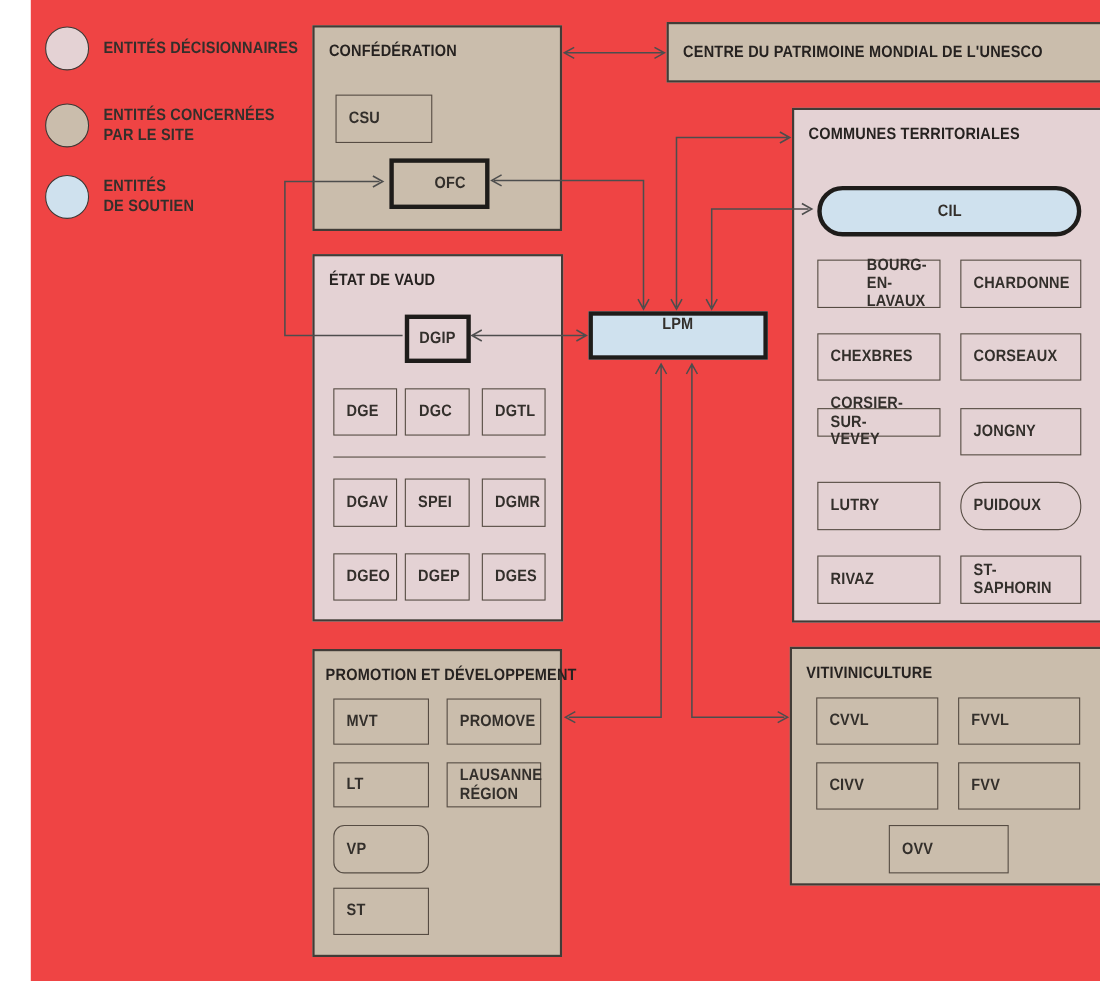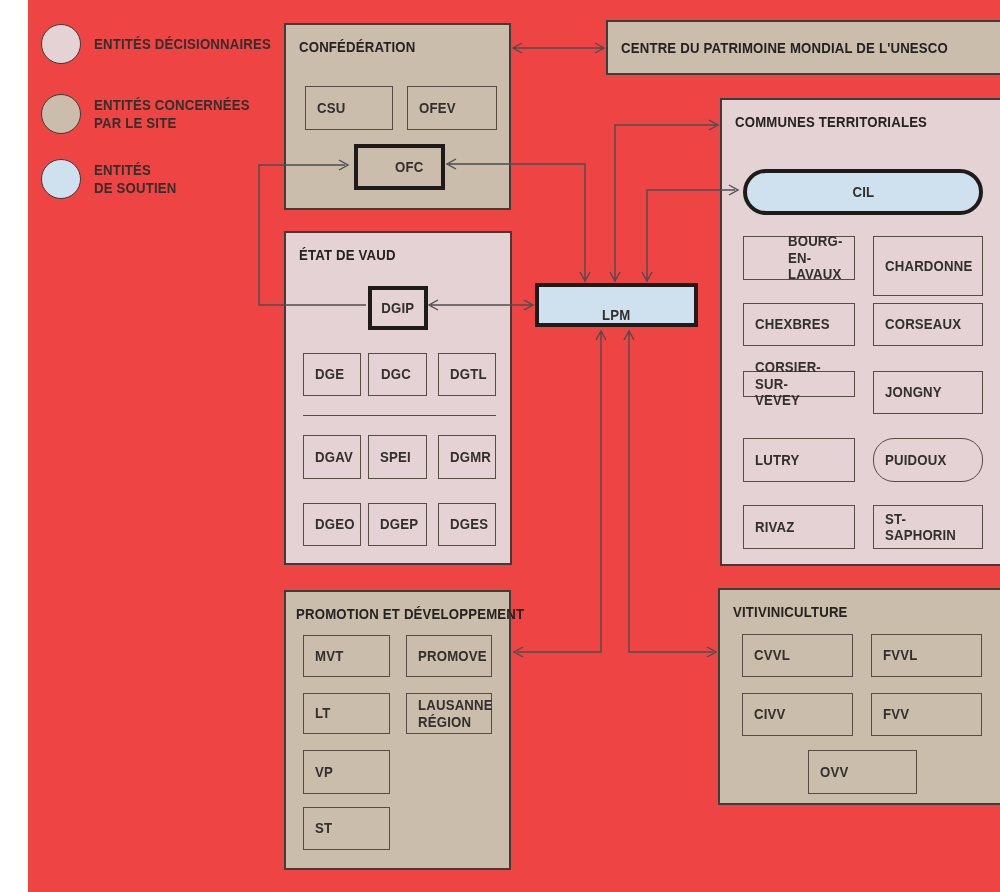--- a/index.html
+++ b/index.html
@@ -23,21 +23,21 @@
     display:flex;align-items:center;padding-left:11px;}
   .node.center{justify-content:center;padding-left:0;}
   .node.thick{border:4px solid var(--ink);}
   .lbl{font-size:15px;color:var(--text-label);font-weight:bold;white-space:pre-line;line-height:1.1;
     transform:scaleX(.88);transform-origin:left center;letter-spacing:.2px;}
   .node.center .lbl{transform-origin:center center;}
   .divider{position:absolute;height:0;border-top:1px solid var(--border-thin);}
   #wires{position:absolute;left:0;top:0;width:1000px;height:892px;pointer-events:none;}
   #wires path{stroke:var(--line);stroke-width:1.4;fill:none;}
   #lpm-box{position:absolute;box-sizing:border-box;border:4px solid var(--ink);
-    display:flex;align-items:flex-end;justify-content:center;}
+    display:flex;align-items:flex-start;justify-content:center;}
 </style>
 </head>
 <body>
 
 <div id="canvas" style="--pink: #e4d2d4; --tan: #cabdac; --blue: #cfe1ee; --line: #4d4d4d; --ink: #1e1c1a;">
 
   <div class="legend-item" style="top:24px;">
     <span class="legend-circle c-pink"></span>
     <span class="legend-label">ENTITÉS DÉCISIONNAIRES</span>
   </div>
@@ -50,42 +50,39 @@
     <span class="legend-circle c-blue"></span>
     <span class="legend-label">ENTITÉS
 DE SOUTIEN</span>
   </div>
 
   <div class="group bg-tan" style="left:256px;top:23px;width:227px;height:187px;">
     <div class="gtitle">CONFÉDÉRATION</div>
     <div class="node" style="left:19px;top:61px;width:88px;height:44px;">
       <span class="lbl">CSU</span>
       </div>
-    <div class="node" style="left:121px;top:61px;width:90px;height:44px;">
-      <span class="lbl">OFEV</span>
-      </div>
     <div class="node thick" style="left:68px;top:119px;width:91px;height:46px;padding-left:37px;">
       <span class="lbl">OFC</span>
       </div>
   </div>
 
   <div class="group bg-tan" style="left:578px;top:20px;width:398px;height:55px;display:flex;align-items:center;">
     <div class="gtitle" style="position:static;margin-left:13px;">CENTRE DU PATRIMOINE MONDIAL DE L'UNESCO</div>
   </div>
 
   <div class="group bg-pink" style="left:692px;top:98px;width:283px;height:468px;">
     <div class="gtitle">COMMUNES TERRITORIALES</div>
     <div class="node thick center bg-blue" style="left:21px;top:69px;width:240px;height:46px;border-radius:23px;">
       <span class="lbl">CIL</span>
       </div>
     <div class="node" style="left:21px;top:136px;width:112px;height:44px;padding-left:44px;">
       <span class="lbl">BOURG-EN-
 LAVAUX</span>
       </div>
-    <div class="node" style="left:151px;top:136px;width:110px;height:60px;">
+    <div class="node" style="left:151px;top:136px;width:110px;height:44px;">
       <span class="lbl">CHARDONNE</span>
       </div>
     <div class="node" style="left:21px;top:203px;width:112px;height:43px;">
       <span class="lbl">CHEXBRES</span>
       </div>
     <div class="node" style="left:151px;top:203px;width:110px;height:43px;">
       <span class="lbl">CORSEAUX</span>
       </div>
     <div class="node" style="left:21px;top:271px;width:112px;height:26px;">
       <span class="lbl">CORSIER-SUR-
@@ -155,21 +152,21 @@
     <div class="node" style="left:120px;top:43px;width:86px;height:42px;">
       <span class="lbl">PROMOVE</span>
       </div>
     <div class="node" style="left:17px;top:101px;width:87px;height:41px;">
       <span class="lbl">LT</span>
       </div>
     <div class="node" style="left:120px;top:101px;width:86px;height:41px;">
       <span class="lbl">LAUSANNE
 RÉGION</span>
       </div>
-    <div class="node" style="left:17px;top:158px;width:87px;height:44px;">
+    <div class="node" style="left:17px;top:158px;width:87px;height:44px;border-radius:10px;">
       <span class="lbl">VP</span>
       </div>
     <div class="node" style="left:17px;top:215px;width:87px;height:43px;">
       <span class="lbl">ST</span>
       </div>
   </div>
 
   <div class="group bg-tan" style="left:690px;top:588px;width:287px;height:217px;">
     <div class="gtitle">VITIVINICULTURE</div>
     <div class="node" style="left:22px;top:44px;width:111px;height:43px;">

